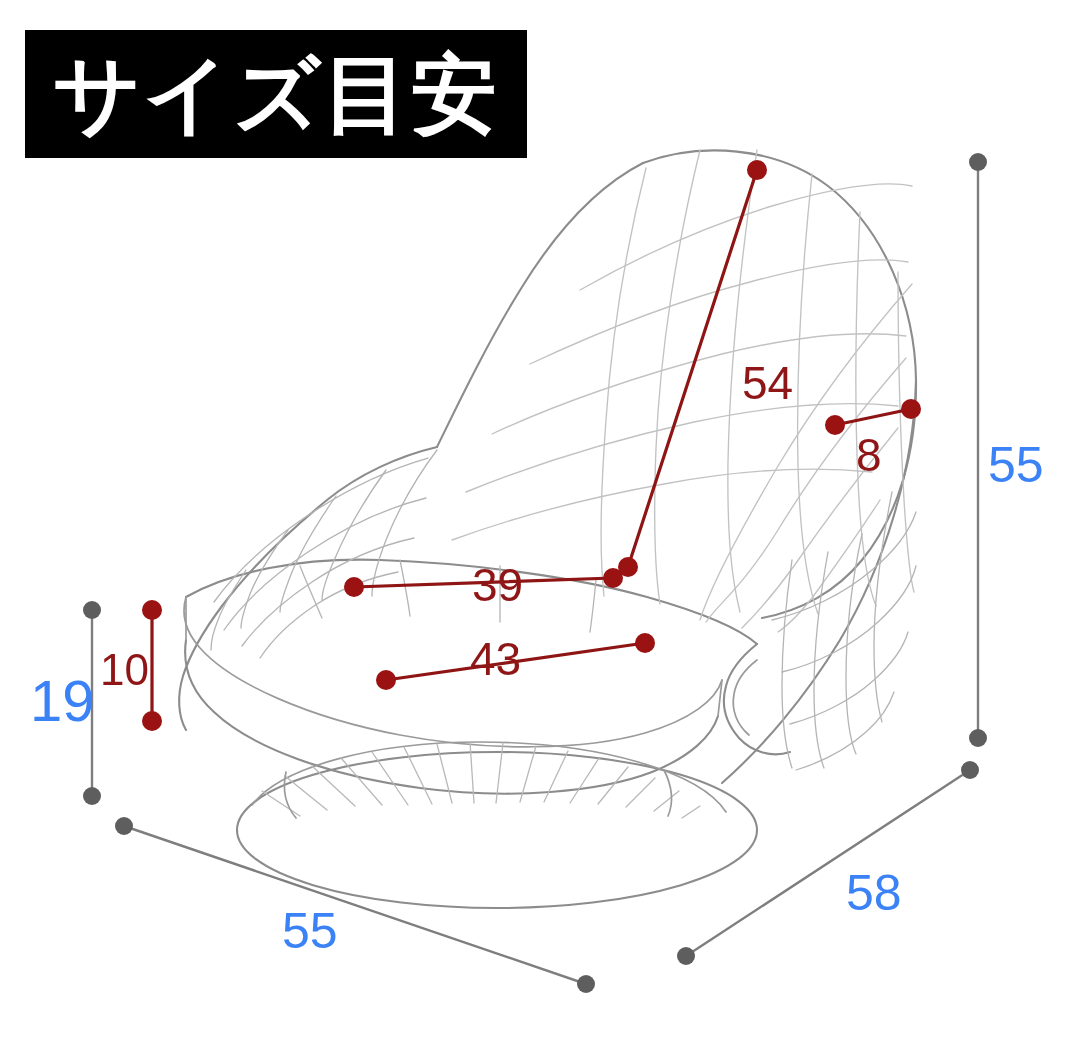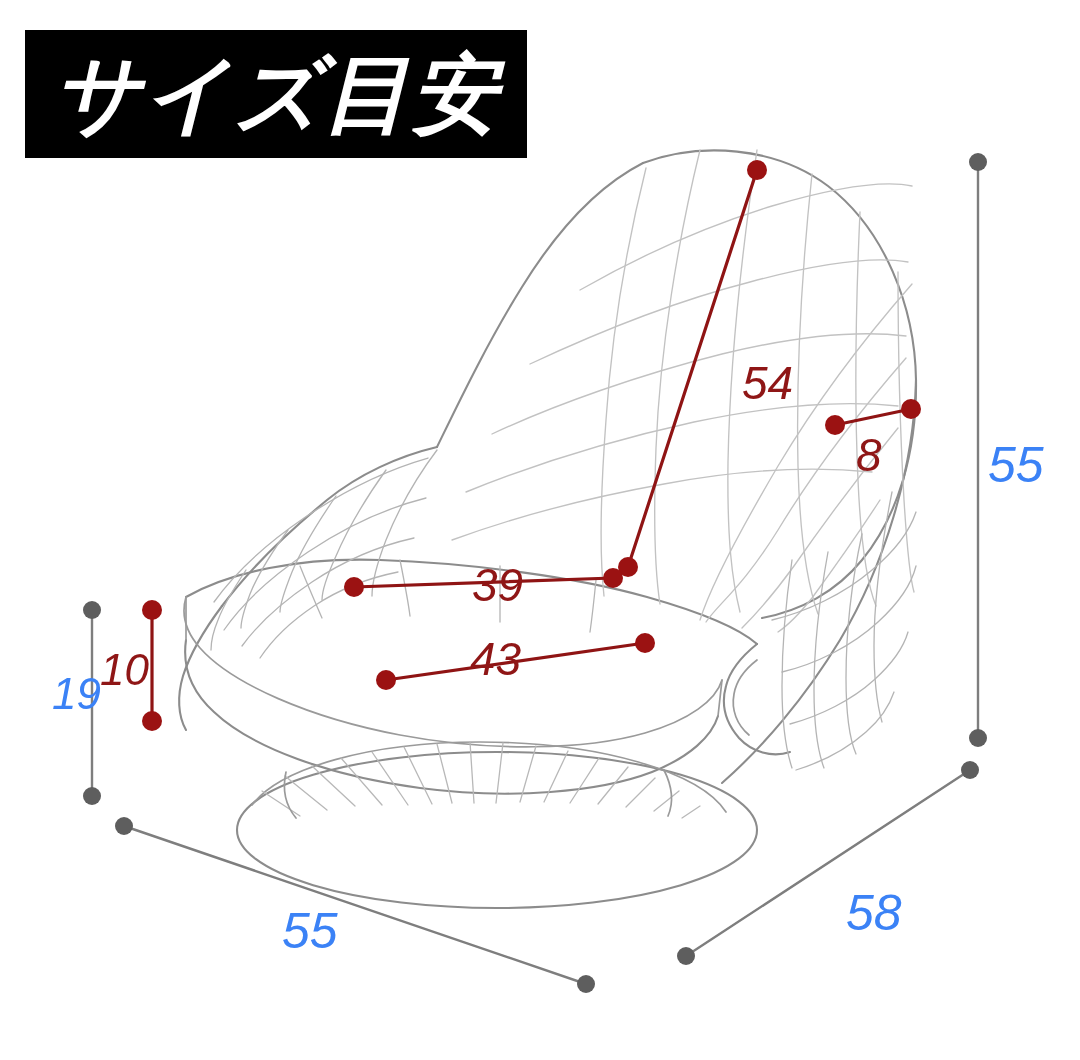--- a/index.html
+++ b/index.html
@@ -9,21 +9,20 @@
   }
   body {
     font-family: "Liberation Sans", "DejaVu Sans", sans-serif;
   }
   #stage {
     position: relative;
     width: 1080px;
     height: 1060px;
     background: #ffffff;
     overflow: hidden;
-    font-style: italic;
   }
   #diagram {
     position: absolute;
     left: 0;
     top: 0;
     width: 1080px;
     height: 1060px;
     display: block;
   }
   
@@ -64,23 +63,23 @@
     position: absolute;
     white-space: nowrap;
     line-height: 1;
     font-family: "Liberation Sans", "DejaVu Sans", sans-serif;
     font-weight: 400;
   }
   .dim-label.gray { color: #3b82f6; }
   .dim-label.red  { color: #8f1616; }
 
   .lbl-55-right { left: 988px;  top: 440px; font-size: 50px; }
-  .lbl-58       { left: 846px;  top: 888px; font-size: 50px; }
+  .lbl-58       { left: 846px;  top: 868px; font-size: 50px; }
   .lbl-55-bot   { left: 282px;  top: 906px; font-size: 50px; }
-  .lbl-19       { left: 30px;   top: 672px; font-size: 44px; margin-left: 22px; }
+  .lbl-19       { left: 30px;   top: 672px; font-size: 58px; }
   .lbl-10       { left: 100px;  top: 648px; font-size: 44px; }
   .lbl-54       { left: 742px;  top: 360px; font-size: 46px; }
   .lbl-8        { left: 856px;  top: 432px; font-size: 46px; }
   .lbl-39       { left: 452px;  top: 562px; font-size: 46px; margin-left: 20px; }
   .lbl-43       { left: 470px;  top: 636px; font-size: 46px; }
 </style>
 </head>
 <body>
 
 <div id="stage">

